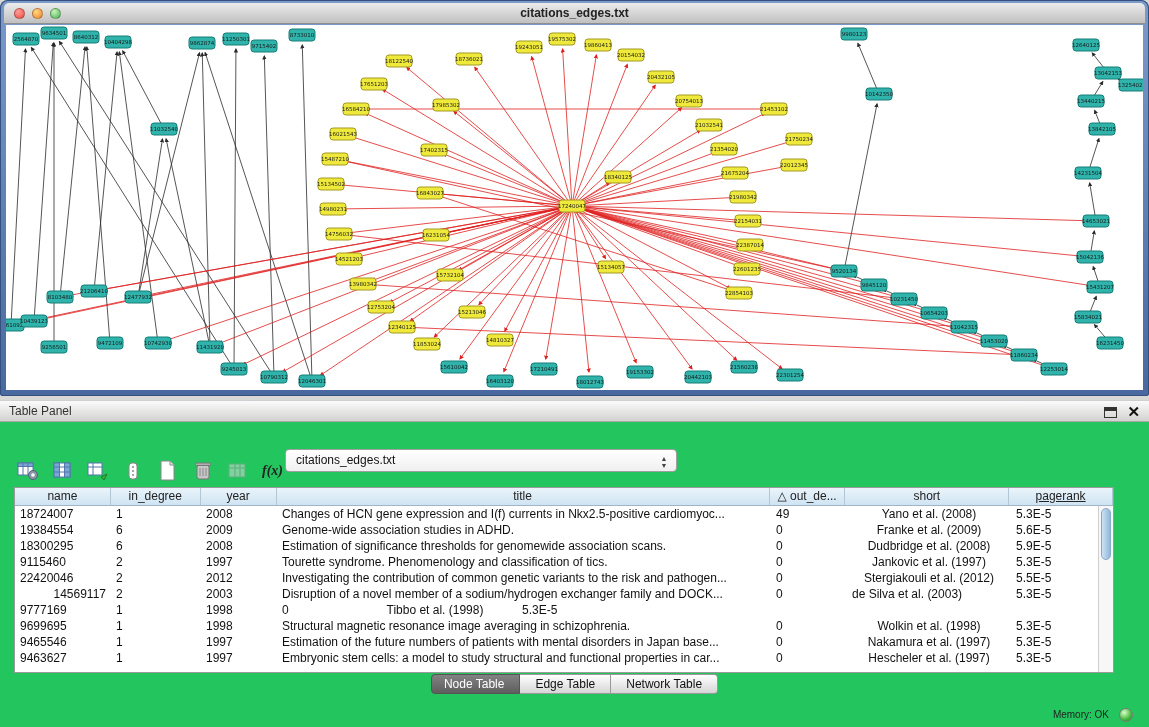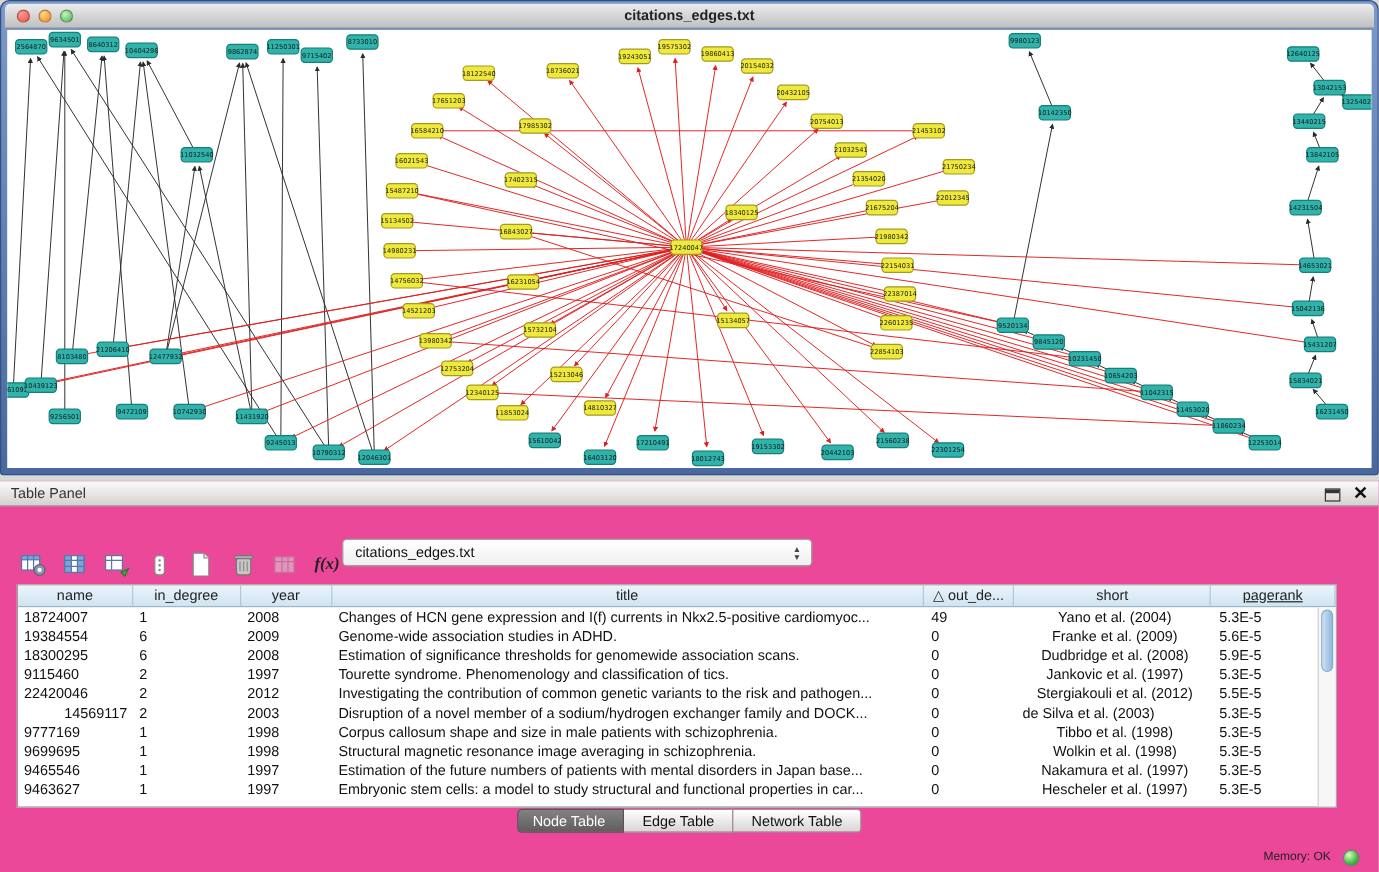--- a/index.html
+++ b/index.html
@@ -32,21 +32,21 @@
   .light.red { background: radial-gradient(circle at 35% 30%, #ff9d96, #ec4d42); }
   .light.yel { background: radial-gradient(circle at 35% 30%, #ffd97e, #f0812f); }
   .light.grn { background: radial-gradient(circle at 35% 30%, #c9f3ba, #47b353); }
   .graph-content {
     position:absolute; left:6px; right:6px; top:25px; bottom:6px;
     background:#fff; overflow:hidden;
   }
   #graph { width:100%; height:100%; display:block; }
 
   
-  #table-panel { position:absolute; left:0; top:400px; width:1149px; height:327px; background:#ec4899; }
+  #table-panel { position:absolute; left:0; top:400px; width:1149px; height:327px; background:#22c55e; }
   .panel-header {
     position:absolute; top:0; left:0; right:0; height:22px;
     background: linear-gradient(#fbfbfb,#d2d2d0);
     border-top:1px solid #cfcfcf; border-bottom:1px solid #a8a8a8;
   }
   .panel-title { position:absolute; left:9px; line-height:21px; font-size:12px; color:#333; }
   .panel-actions { position:absolute; right:9px; top:0; height:22px; display:flex; align-items:center; gap:10px; }
   .float-icon { width:13px; height:11px; border:1.5px solid #333; position:relative; }
   .float-icon::after { content:""; position:absolute; left:0; right:0; top:0; height:3px; background:#333; }
   .close-x { font-size:15px; font-weight:bold; color:#111; line-height:22px; cursor:default; }
@@ -682,21 +682,21 @@
         <div class="th" style="width: 164px;">short</div>
         <div class="th" style="width: 104px; text-decoration: underline;">pagerank</div>
       </div>
     <div class="tbody" id="tbody">
         <div class="tr">
           <div class="td" style="width: 96px; text-align: left;">18724007</div>
           <div class="td" style="width: 90px; text-align: left;">1</div>
           <div class="td" style="width: 76px; text-align: left;">2008</div>
           <div class="td" style="width: 494px; text-align: left;">Changes of HCN gene expression and I(f) currents in Nkx2.5-positive cardiomyoc...</div>
           <div class="td" style="width: 76px; text-align: left;">49</div>
-          <div class="td" style="width: 164px; text-align: center;">Yano et al. (2004)</div>
+          <div class="td" style="width: 164px; text-align: center;">Yano et al. (2008)</div>
           <div class="td" style="width: 87px; text-align: left;">5.3E-5</div>
         </div>
         <div class="tr">
           <div class="td" style="width: 96px; text-align: left;">19384554</div>
           <div class="td" style="width: 90px; text-align: left;">6</div>
           <div class="td" style="width: 76px; text-align: left;">2009</div>
           <div class="td" style="width: 494px; text-align: left;">Genome-wide association studies in ADHD.</div>
           <div class="td" style="width: 76px; text-align: left;">0</div>
           <div class="td" style="width: 164px; text-align: center;">Franke et al. (2009)</div>
           <div class="td" style="width: 87px; text-align: left;">5.6E-5</div>
@@ -734,21 +734,20 @@
           <div class="td" style="width: 76px; text-align: left;">2003</div>
           <div class="td" style="width: 494px; text-align: left;">Disruption of a novel member of a sodium/hydrogen exchanger family and DOCK...</div>
           <div class="td" style="width: 76px; text-align: left;">0</div>
           <div class="td" style="width: 164px; text-align: left;">de Silva et al. (2003)</div>
           <div class="td" style="width: 87px; text-align: left;">5.3E-5</div>
         </div>
         <div class="tr">
           <div class="td" style="width: 96px; text-align: left;">9777169</div>
           <div class="td" style="width: 90px; text-align: left;">1</div>
           <div class="td" style="width: 76px; text-align: left;">1998</div>
-          <div class="td" style="width: 494px; text-align: left;">Corpus callosum shape and size in male patients with schizophrenia.</div>
           <div class="td" style="width: 76px; text-align: left;">0</div>
           <div class="td" style="width: 164px; text-align: center;">Tibbo et al. (1998)</div>
           <div class="td" style="width: 87px; text-align: left;">5.3E-5</div>
         </div>
         <div class="tr">
           <div class="td" style="width: 96px; text-align: left;">9699695</div>
           <div class="td" style="width: 90px; text-align: left;">1</div>
           <div class="td" style="width: 76px; text-align: left;">1998</div>
           <div class="td" style="width: 494px; text-align: left;">Structural magnetic resonance image averaging in schizophrenia.</div>
           <div class="td" style="width: 76px; text-align: left;">0</div>

